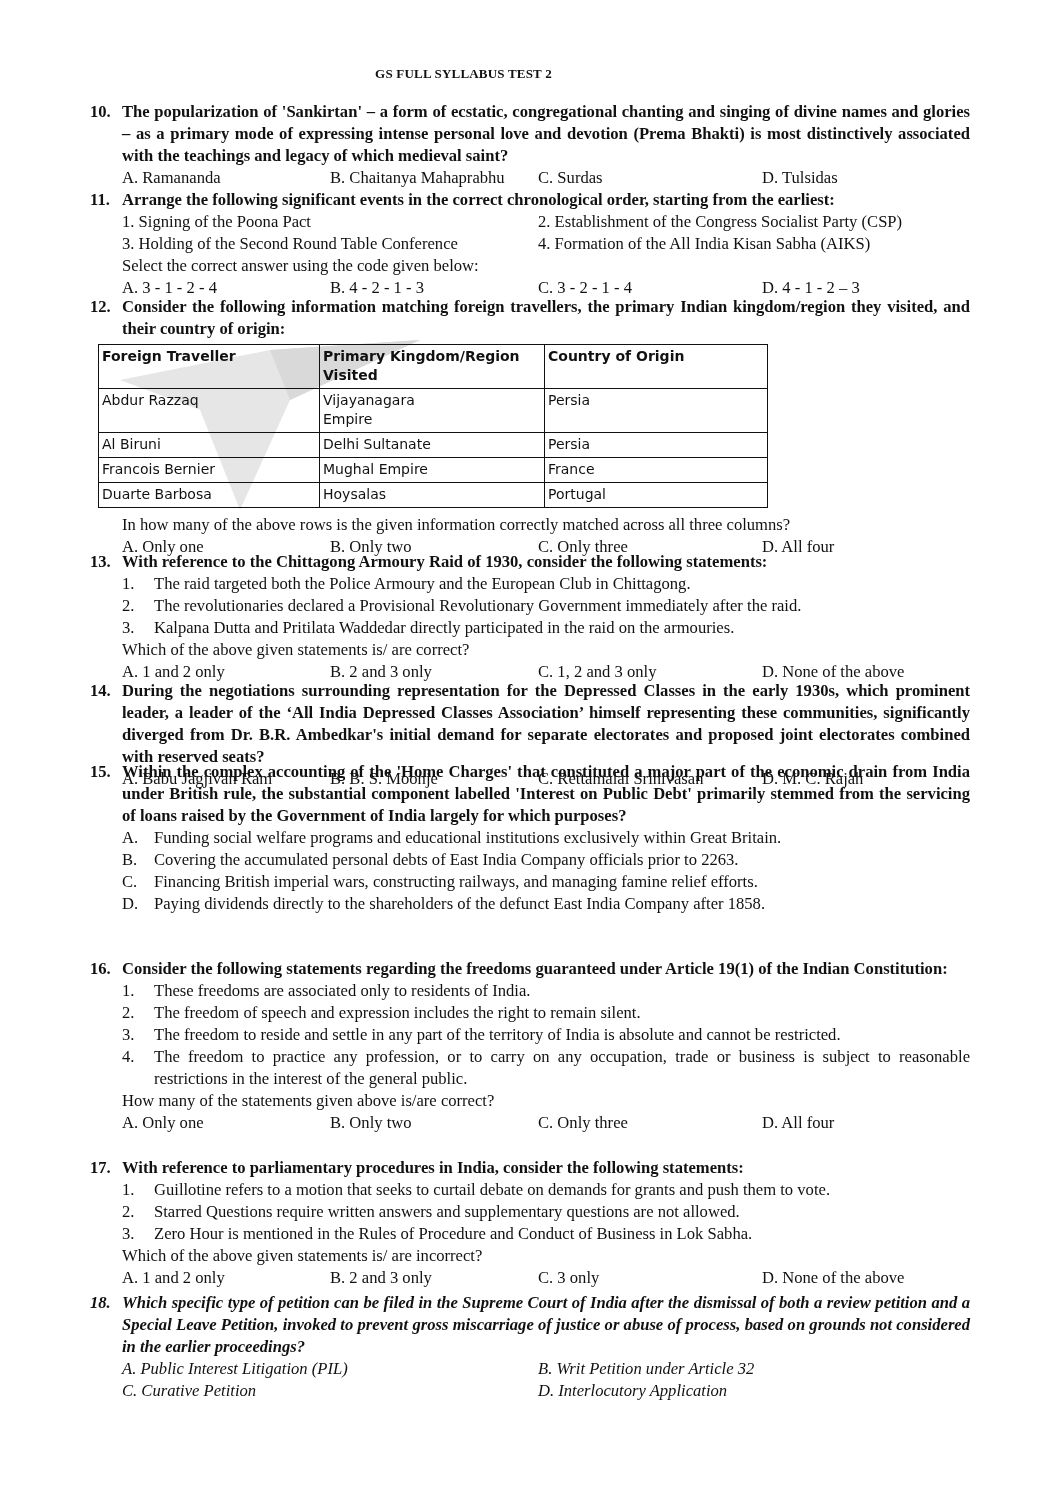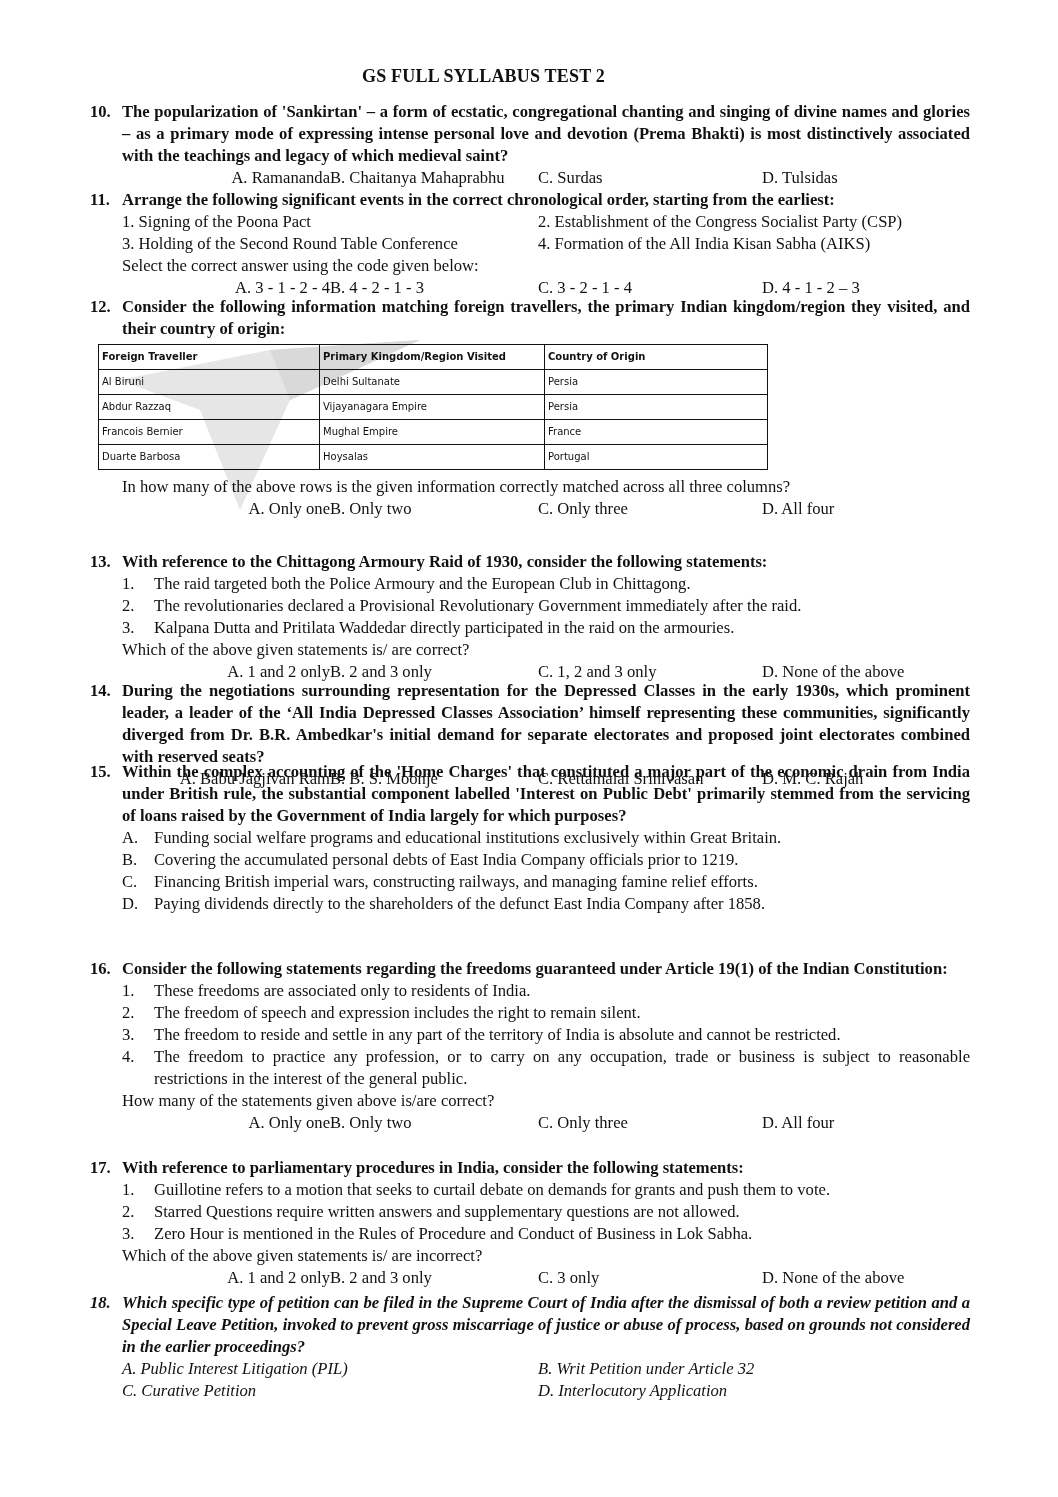--- a/index.html
+++ b/index.html
@@ -1,35 +1,35 @@
 <!DOCTYPE html>
 <html><head>
 <meta charset="utf-8">
 <style>
   html, body { margin: 0; padding: 0; background: #ffffff; }
   body { width: 1058px; height: 1497px; position: relative; overflow: hidden;
          font-family: "Liberation Serif", "DejaVu Serif", serif; color: #111; }
   .page { position: absolute; left: 0; top: 0; width: 1058px; height: 1497px; }
   .title { position: absolute; top: 66px; left: 0; width: 927px; text-align: center;
-           font-weight: bold; font-size: 18px; letter-spacing: 0.2px; padding-left: 20px; }
+           font-weight: bold; font-size: 13px; letter-spacing: 0.2px; }
   .q { position: absolute; left: 90px; width: 880px; font-size: 16.6px; line-height: 22px; }
   .qhead { display: flex; font-weight: bold; }
   .qnum { width: 32px; flex: none; }
   .qtext { flex: 1; text-align: justify; }
   .body { margin-left: 32px; }
   .opts4 { display: flex; }
   .opts4 > span { flex: none; }
-  .o1 { width: 208px; text-align: right; } .o2 { width: 208px; } .o3 { width: 224px; }
+  .o1 { width: 208px; } .o2 { width: 208px; } .o3 { width: 224px; }
   .grid2 { display: grid; grid-template-columns: 416px auto; }
   .stmt { display: flex; }
   .stmt .n { width: 32px; flex: none; }
   .stmt .t { flex: 1; text-align: justify; }
   .line { white-space: nowrap; }
   table.trav { border-collapse: collapse; margin: 4px 0 6px 8px;
-               font-family: "DejaVu Sans", sans-serif; font-size: 10px; line-height: 19px;
+               font-family: "DejaVu Sans", sans-serif; font-size: 14px; line-height: 19px;
                position: relative; }
   table.trav td, table.trav th { border: 1.5px solid #111; vertical-align: top; text-align: left;
                padding: 2px 3px 3px 3px; }
   table.trav th { font-weight: bold; }
   .c1 { width: 214px; } .c2 { width: 218px; } .c3 { width: 216px; }
   .wm { position: absolute; left: 120px; top: 340px; width: 330px; height: 170px; pointer-events: none; }
 </style>
 </head>
 <body>
 
@@ -81,27 +81,27 @@
       <span class="qtext">Consider the following information matching foreign travellers, the primary Indian kingdom/region they visited, and their country of origin:</span>
     </div>
     <table class="trav">
       <tbody>
           <tr>
         <th class="c1">Foreign Traveller</th>
         <th class="c2">Primary Kingdom/Region Visited</th>
         <th class="c3">Country of Origin</th>
       </tr>
       <tr>
+        <td>Abdur Razzaq</td>
+        <td style="width:150px;"><span style="display:inline-block;max-width:120px;">Vijayanagara Empire</span></td>
+        <td>Persia</td>
+      </tr>
+      <tr>
         <td>Al Biruni</td>
         <td>Delhi Sultanate</td>
-        <td>Persia</td>
-      </tr>
-      <tr>
-        <td>Abdur Razzaq</td>
-        <td style="width:150px;"><span style="display:inline-block;max-width:120px;">Vijayanagara Empire</span></td>
         <td>Persia</td>
       </tr>
       <tr>
         <td>Francois Bernier</td>
         <td>Mughal Empire</td>
         <td>France</td>
       </tr>
       <tr>
         <td>Duarte Barbosa</td>
         <td>Hoysalas</td>
@@ -161,21 +161,21 @@
     <div class="qhead">
       <span class="qnum">15.</span>
       <span class="qtext">Within the complex accounting of the 'Home Charges' that constituted a major part of the economic drain from India under British rule, the substantial component labelled 'Interest on Public Debt' primarily stemmed from the servicing of loans raised by the Government of India largely for which purposes?</span>
     </div>
     <div class="body stmt">
       <span class="n">A.</span>
       <span class="t">Funding social welfare programs and educational institutions exclusively within Great Britain.</span>
     </div>
     <div class="body stmt">
       <span class="n">B.</span>
-      <span class="t">Covering the accumulated personal debts of East India Company officials prior to 1219.</span>
+      <span class="t">Covering the accumulated personal debts of East India Company officials prior to 2263.</span>
     </div>
     <div class="body stmt">
       <span class="n">C.</span>
       <span class="t">Financing British imperial wars, constructing railways, and managing famine relief efforts.</span>
     </div>
     <div class="body stmt">
       <span class="n">D.</span>
       <span class="t">Paying dividends directly to the shareholders of the defunct East India Company after 1858.</span>
     </div>
   </div>

